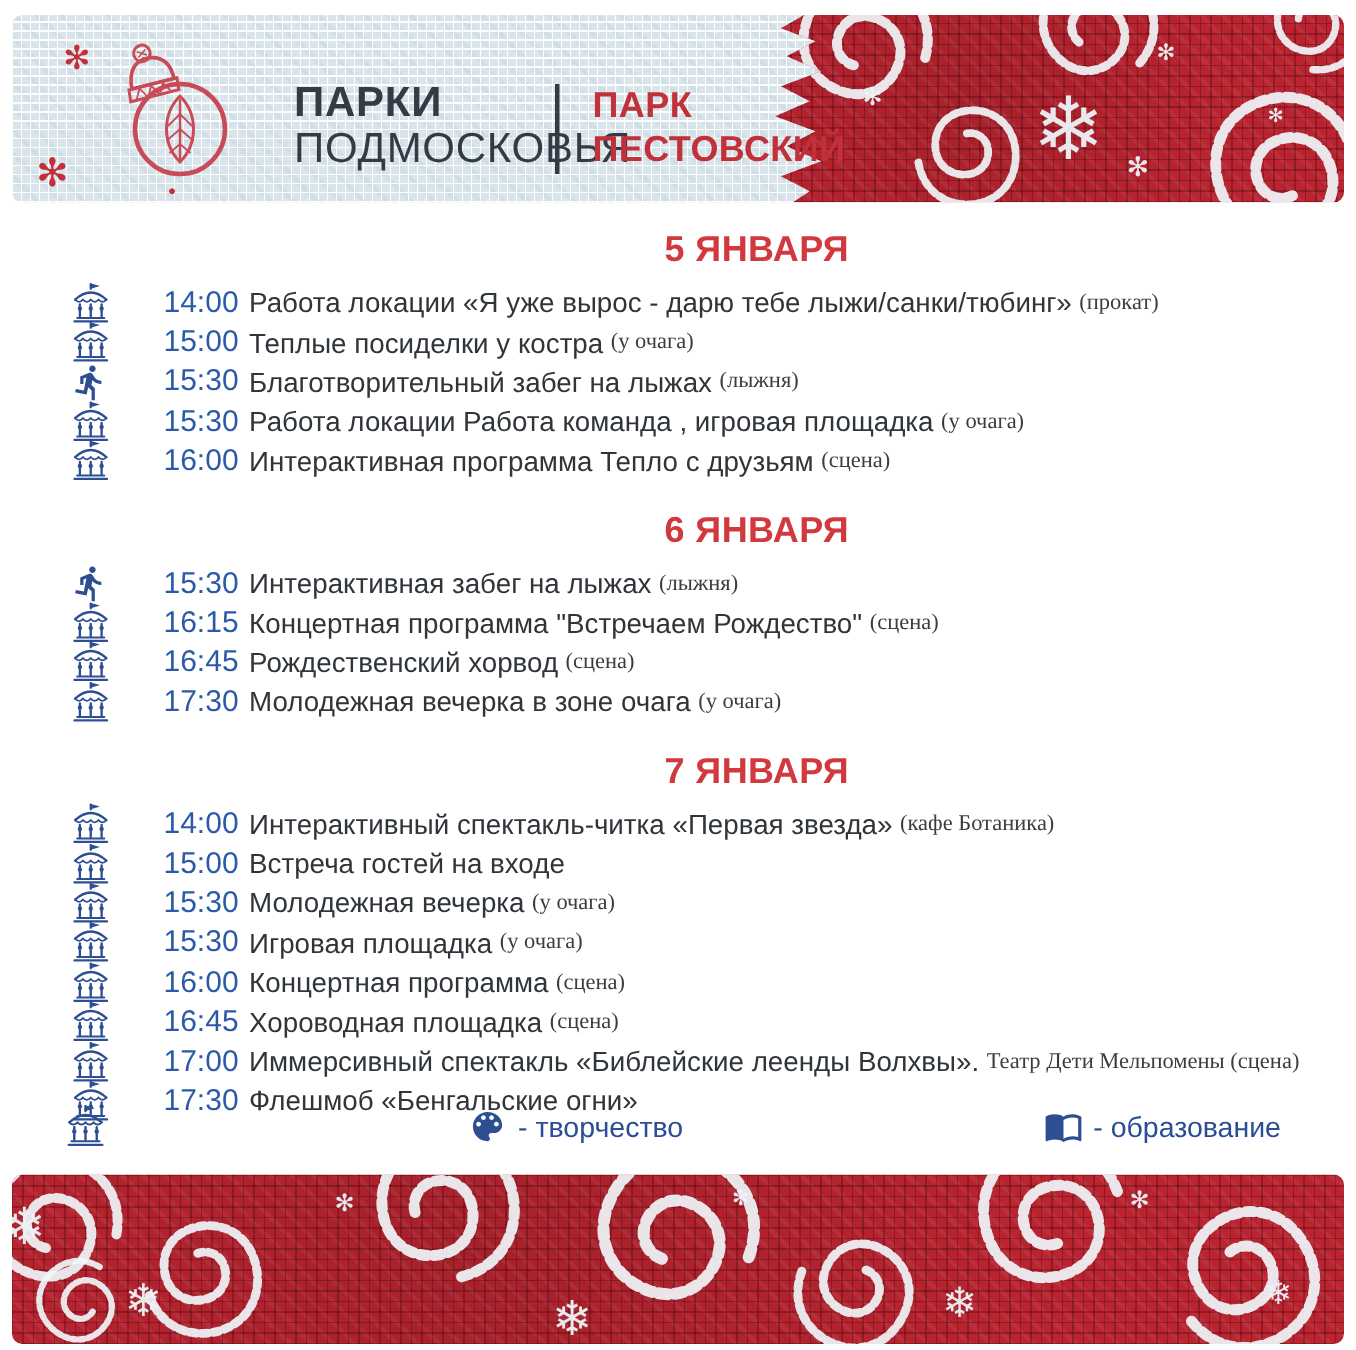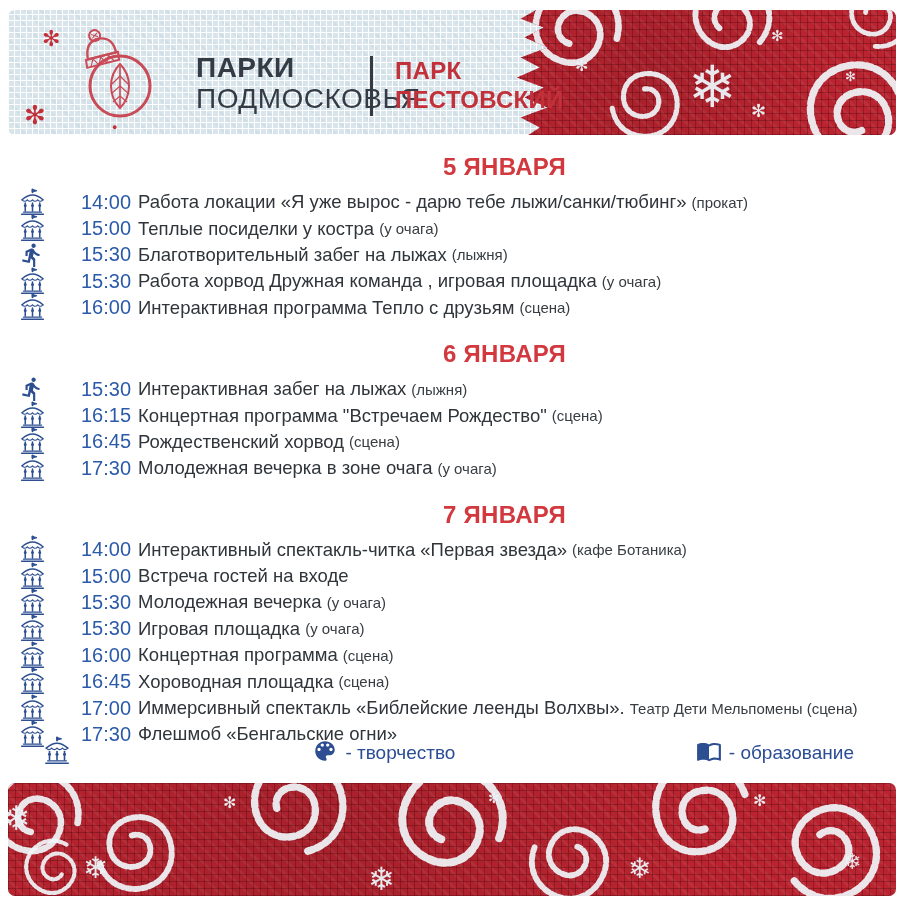--- a/index.html
+++ b/index.html
@@ -49,27 +49,27 @@
 
   
   #schedule { position: absolute; left: 0; right: 0; top: 152px; text-align: center; }
   .section { margin-bottom: 18px; }
   .date-heading {
     margin: 0 0 7px 105px; height: 30px; line-height: 30px;
     color: #d2393f; font-size: 24px; font-weight: 700; letter-spacing: .3px;
   }
   .event-row {
     display: flex; align-items: center; height: 26.4px;
-    padding-left: 16px; white-space: nowrap;
+    padding-left: 44px; white-space: nowrap;
   }
   .row-icon { width: 32px; display: flex; justify-content: center; align-items: center; margin-right: 33px; flex: 0 0 32px; }
   .row-icon svg { display: block; }
   .event-time { color: #2b5aa8; font-size: 20px; font-weight: 500; margin-right: 7px; }
   .event-title { color: #30353a; font-size: 18.5px; font-weight: 500; }
-  .event-note { color: #383d42; font-size: 15px; font-weight: 400; margin-left: 5px; }
+  .event-note { color: #383d42; font-size: 15px; font-weight: 400; margin-left: 5px; font-family: Liberation Serif, serif; }
 
   
   #legend {
     position: absolute; left: 8px; right: 8px; top: 736px; height: 34px;
     display: flex; align-items: center; justify-content: space-between;
     padding: 0 42px 0 34px; box-sizing: border-box;
   }
   .legend-item { display: flex; align-items: center; gap: 7px; }
   .legend-label { color: #2b4c96; font-size: 19px; font-weight: 500; white-space: nowrap; }
 
@@ -227,21 +227,21 @@
               <line x1="16" y1="16.5" x2="16" y2="25.5"></line>
               <line x1="24" y1="16.5" x2="24" y2="25.5"></line>
               <circle cx="8" cy="19.5" r="1.6" fill="#2d4f92" stroke="none"></circle>
               <circle cx="16" cy="19.5" r="1.6" fill="#2d4f92" stroke="none"></circle>
               <circle cx="24" cy="19.5" r="1.6" fill="#2d4f92" stroke="none"></circle>
               <line x1="6" y1="26.5" x2="26" y2="26.5" stroke-width="1.4"></line>
               <line x1="4" y1="29" x2="28" y2="29" stroke-width="1.6"></line>
             </svg>
           </span>
           <span class="event-time">15:30</span>
-          <span class="event-title">Работа хорвод Дружная команда , игровая площадка</span>
+          <span class="event-title">Работа локации Работа команда , игровая площадка</span>
           <span class="event-note">(у очага)</span>
         </div>
         <div class="event-row">
           <span class="row-icon">
             <svg width="29" height="29" viewBox="0 0 32 32" fill="none" stroke="#2d4f92" stroke-width="1.7" stroke-linecap="round">
               <line x1="16" y1="1.5" x2="16" y2="5"></line>
               <path d="M16 1.5 L21 3 L16 4.5 Z" fill="#2d4f92" stroke-width="1"></path>
               <path d="M4.5 13 Q16 2.5 27.5 13"></path>
               <path d="M4.5 13 q2.9 3.2 5.75 0 q2.9 3.2 5.75 0 q2.9 3.2 5.75 0 q2.9 3.2 5.75 0" stroke-width="1.3"></path>
               <line x1="8" y1="16.5" x2="8" y2="25.5"></line>

